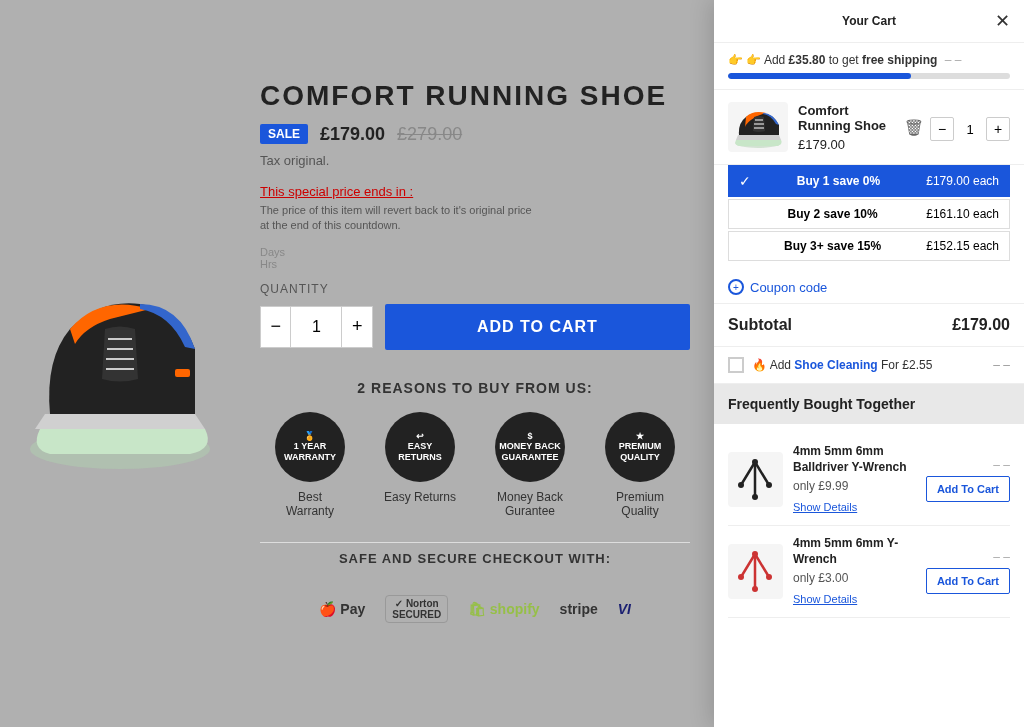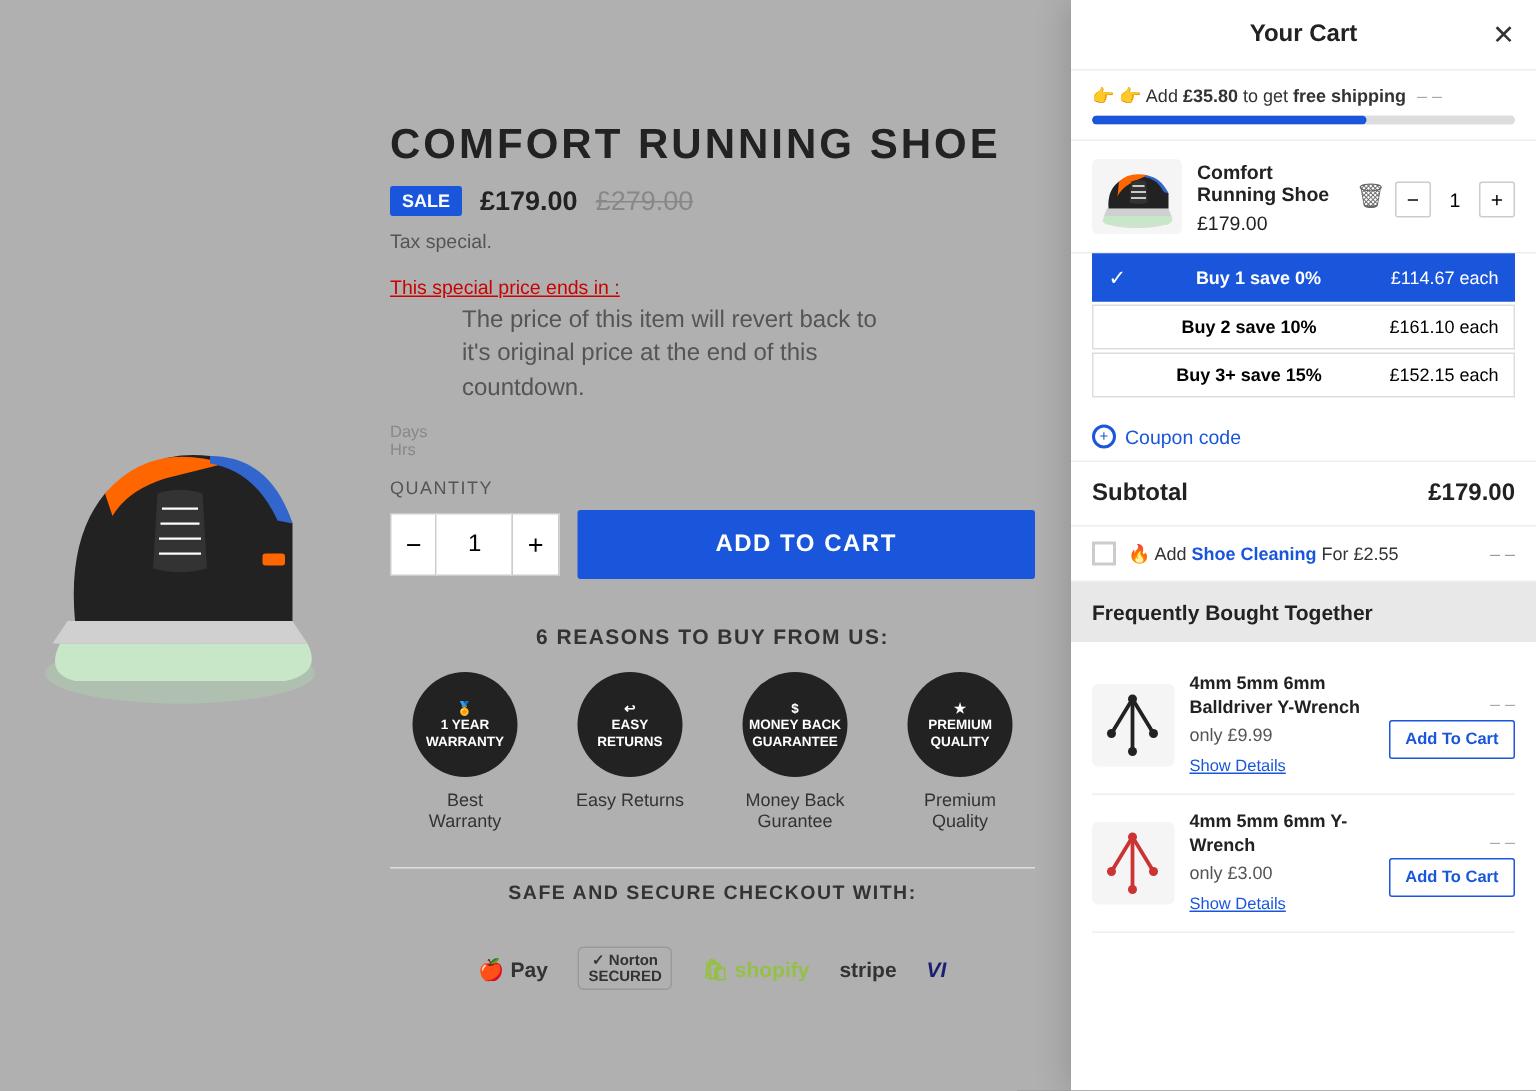--- a/index.html
+++ b/index.html
@@ -90,25 +90,24 @@
 
     .special-price-link {
       color: #c00;
       font-size: 13px;
       text-decoration: underline;
       display: block;
       margin-bottom: 4px;
     }
 
     .price-note {
-      font-size: 16px;
+      font-size: 11px;
       color: #555;
       max-width: 280px;
       line-height: 1.4;
-      margin-left: 48px;
     }
 
     .countdown-row {
       display: flex;
       align-items: center;
       gap: 20px;
       margin: 12px 0;
     }
 
     .countdown-value {
@@ -259,21 +258,21 @@
     .cart-header {
       display: flex;
       align-items: center;
       justify-content: center;
       padding: 14px 16px;
       border-bottom: 1px solid #eee;
       position: relative;
     }
 
     .cart-title {
-      font-size: 16px;
+      font-size: 12px;
       font-weight: 700;
       color: #222;
     }
 
     .cart-close {
       position: absolute;
       right: 14px;
       top: 50%;
       transform: translateY(-50%);
       font-size: 18px;
@@ -621,42 +620,42 @@
 
   <div class="product-info">
     <h1 class="product-title">COMFORT RUNNING SHOE</h1>
 
     <div class="price-row">
       <span class="sale-badge">SALE</span>
       <span class="sale-price">£179.00</span>
       <span class="original-price">£279.00</span>
     </div>
 
-    <div class="tax-note">Tax special.</div>
+    <div class="tax-note">Tax original.</div>
 
     <a class="special-price-link">This special price ends in :</a>
     <div class="price-note">The price of this item will revert back to it's original price at the end of this countdown.</div>
 
     <div class="countdown-row">
       <div>
         <div class="countdown-label">Days</div>
         <div class="countdown-label">Hrs</div>
       </div>
     </div>
 
     <div class="quantity-label">QUANTITY</div>
     <div class="qty-row">
       <button class="qty-btn">−</button>
       <input class="qty-input" type="text" value="1" style="">
       <button class="qty-btn">+</button>
       <button class="add-to-cart-btn" style="margin-left:12px;">ADD TO CART</button>
     </div>
 
     <div class="reasons-section">
-      <div class="reasons-title">6 REASONS TO BUY FROM US:</div>
+      <div class="reasons-title">2 REASONS TO BUY FROM US:</div>
       <div class="reasons-grid">
         <div class="reason-item">
           <div class="reason-icon-circle">
             <div style="font-size:9px;text-align:center;line-height:1.2;">🏅<br>1 YEAR<br>WARRANTY</div>
           </div>
           <div class="reason-label">Best<br>Warranty</div>
         </div>
         <div class="reason-item">
           <div class="reason-icon-circle">
             <div style="font-size:9px;text-align:center;line-height:1.2;">↩<br>EASY<br>RETURNS</div>
@@ -741,21 +740,21 @@
         <button class="qty-ctrl">+</button>
       </div>
     </div>
   </div>
 
   
   <div class="volume-tiers">
     <div class="tier-row active">
       <span class="tier-check">✓</span>
       <span class="tier-label">Buy 1 save 0%</span>
-      <span class="tier-price">£114.67 each</span>
+      <span class="tier-price">£179.00 each</span>
     </div>
     <div class="tier-row">
       <span class="tier-check"></span>
       <span class="tier-label">Buy 2 save 10%</span>
       <span class="tier-price">£161.10 each</span>
     </div>
     <div class="tier-row">
       <span class="tier-check"></span>
       <span class="tier-label">Buy 3+ save 15%</span>
       <span class="tier-price">£152.15 each</span>

